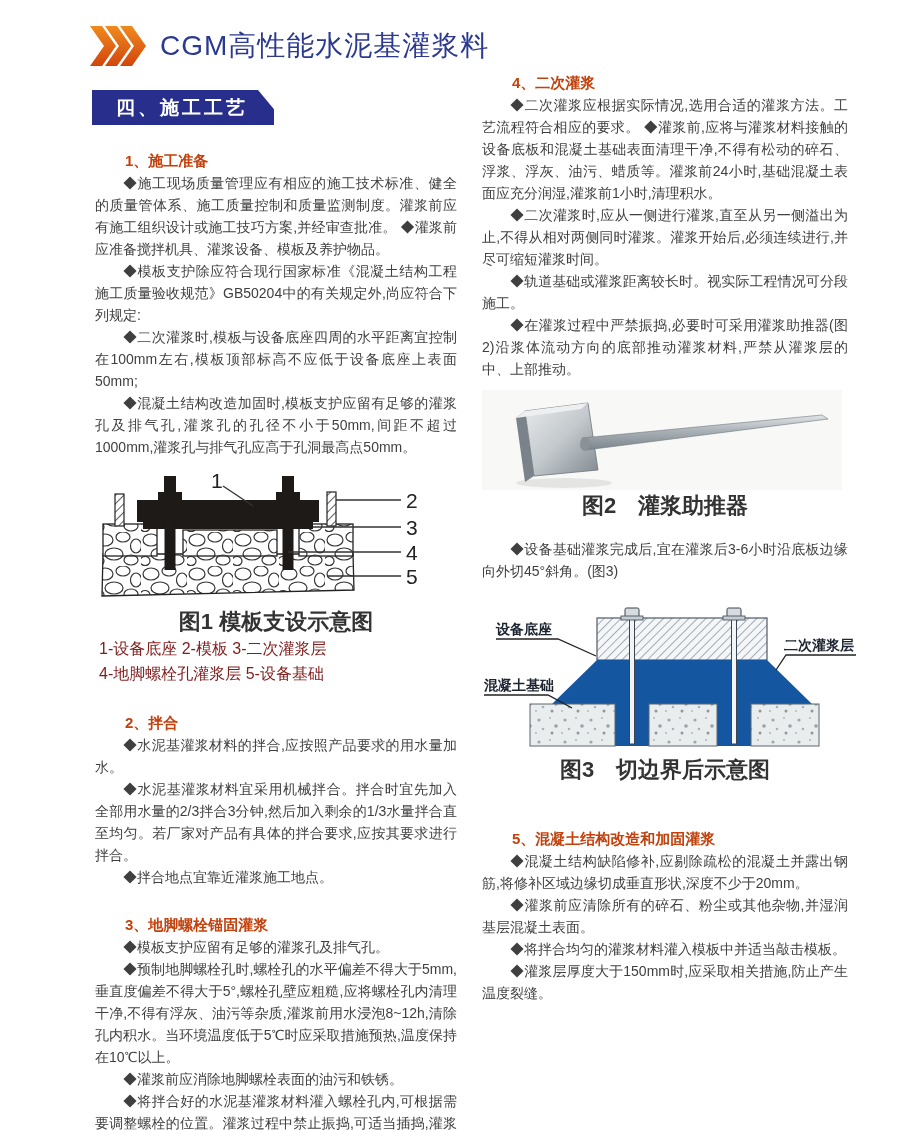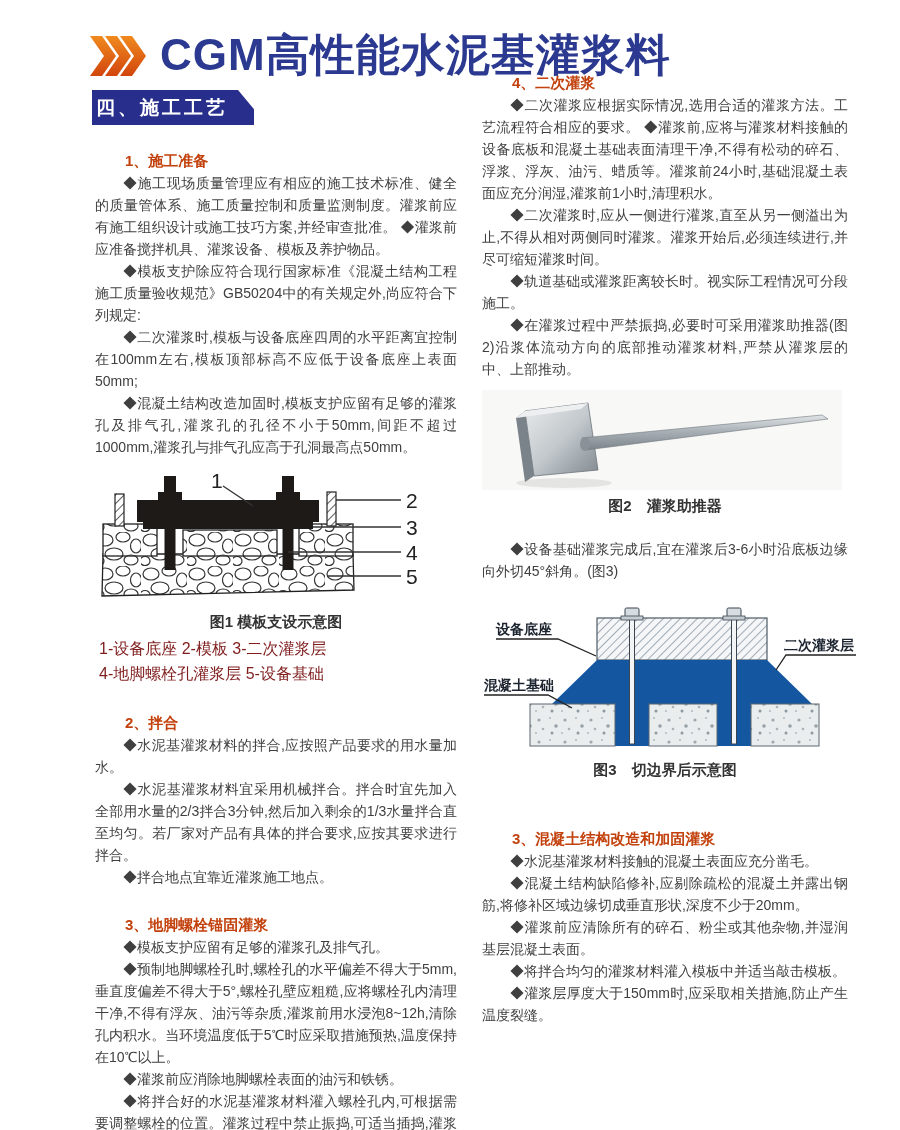--- a/index.html
+++ b/index.html
@@ -5,35 +5,35 @@
   :root{
     --title-blue:#2b3990; --badge-blue:#272e8c; --arrow-orange:#e8650f;
     --arrow-orange-dark:#d2450d; --grout-blue:#1456a0; --text-color:#3f3f3f;
   }
   html,body{margin:0;padding:0;}
   body{
     width:900px;height:1130px;position:relative;background:#ffffff;
     font-family:"Liberation Sans", sans-serif;color:var(--text-color);overflow:hidden;
   }
   .header{position:absolute;top:26px;left:90px;display:flex;align-items:center;gap:14px;}
-  .page-title{font-size:44px;font-weight:700;color:var(--title-blue);letter-spacing:1px;white-space:nowrap;text-align:center;}
+  .page-title{font-size:28px;font-weight:400;color:var(--title-blue);letter-spacing:1px;white-space:nowrap;text-align:center;}
   .section-badge{
     position:absolute;left:92px;top:90px;height:35px;line-height:35px;
     background:var(--badge-blue);color:#fff;font-size:19px;font-weight:bold;
-    padding:0 26px 0 4px;letter-spacing:3px;
+    padding:0 26px 0 24px;letter-spacing:3px;
     clip-path:polygon(0 0, calc(100% - 16px) 0, 100% 55%, 100% 100%, 0 100%);
   }
   .col{position:absolute;}
   .col-left{left:95px;top:150px;width:362px;}
   .col-right{left:482px;top:72px;width:366px;}
   .sec-heading{font-size:15px;font-weight:bold;color:#c2410c;margin:0;padding-left:2em;line-height:22px;}
   .para{font-size:14px;line-height:22px;text-align:justify;text-indent:2em;margin:0;}
   .mt-sec{margin-top:26px;}
   .figure{margin-top:6px;}
-  .fig-caption{font-size:15px;font-weight:bold;color:#333;text-align:center;margin:4px 0 0 0;line-height:24px;}
+  .fig-caption{font-size:22px;font-weight:bold;color:#333;text-align:center;margin:4px 0 0 0;line-height:24px;}
   .fig-legend{font-size:16px;color:#7f1d1d;margin:2px 0 0 4px;line-height:25px;}
   svg{display:block;}
   .callout-num{font-size:21px;fill:#222;font-family:"Liberation Sans",sans-serif;}
   .fig3-label{font-size:14px;font-weight:bold;fill:#1c2430;font-family:"Liberation Sans",sans-serif;}
 </style>
 </head>
 <body>
 
 <div class="header">
   <span>
@@ -208,19 +208,18 @@
       <text class="fig3-label" x="14" y="30">设备底座</text>
       <polyline points="14,35 76,35 114,52" fill="none" stroke="#222" stroke-width="1.3"></polyline>
       <text class="fig3-label" x="2" y="86">混凝土基础</text>
       <polyline points="2,91 66,91 90,104" fill="none" stroke="#222" stroke-width="1.3"></polyline>
       <text class="fig3-label" x="302" y="46">二次灌浆层</text>
       <polyline points="374,51 304,51 294,66" fill="none" stroke="#222" stroke-width="1.3"></polyline>
     </svg>
     <p class="fig-caption">图3　切边界后示意图</p>
   </div>
 
-  <h3 class="sec-heading" style="margin-top:46px;">3、混凝土结构改造和加固灌浆</h3>
-  <p class="para">◆水泥基灌浆材料接触的混凝土表面应充分凿毛。</p>
+  <h3 class="sec-heading" style="margin-top:46px;">5、混凝土结构改造和加固灌浆</h3>
   <p class="para">◆混凝土结构缺陷修补,应剔除疏松的混凝土并露出钢筋,将修补区域边缘切成垂直形状,深度不少于20mm。</p>
   <p class="para">◆灌浆前应清除所有的碎石、粉尘或其他杂物,并湿润基层混凝土表面。</p>
   <p class="para">◆将拌合均匀的灌浆材料灌入模板中并适当敲击模板。</p>
   <p class="para">◆灌浆层厚度大于150mm时,应采取相关措施,防止产生温度裂缝。</p>
 </div>
 
 </body></html>

